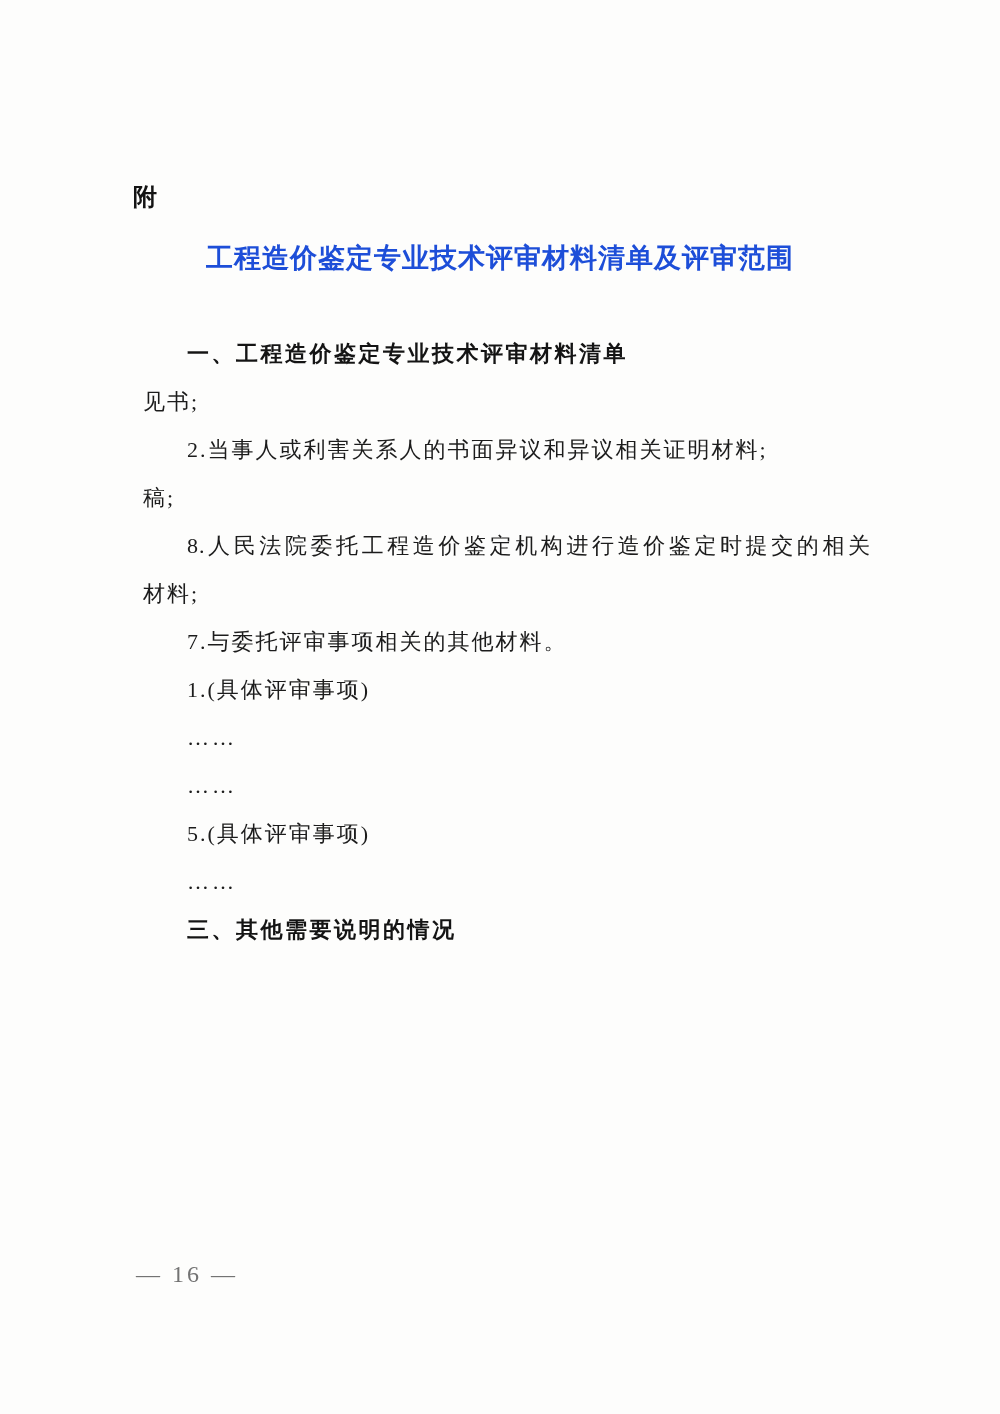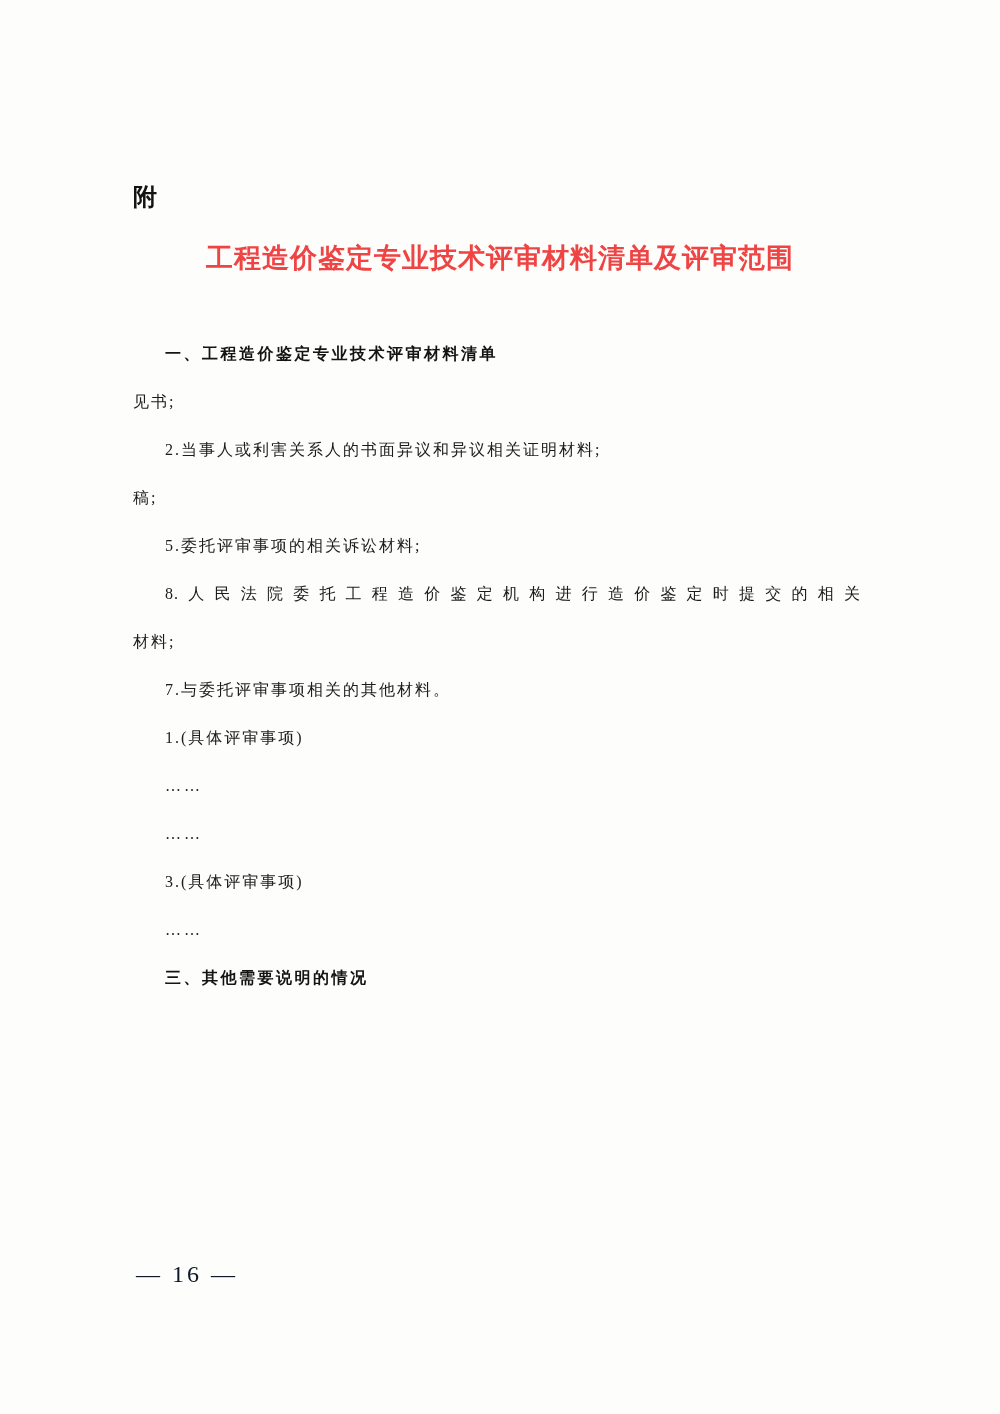--- a/index.html
+++ b/index.html
@@ -28,28 +28,28 @@
   .doc-title {
     position: absolute;
     left: 0;
     top: 240px;
     width: 1000px;
     text-align: center;
     font-size: 27px;
     font-weight: 700;
     letter-spacing: 1px;
     font-family: "Liberation Sans", "DejaVu Sans", sans-serif;
-    color: #ef4444;
+    color: #1d4ed8;
   }
   .body-text {
     position: absolute;
-    left: 133px;
+    left: 143px;
     top: 330px;
     width: 728px;
-    font-size: 16px;
+    font-size: 22px;
     line-height: 48px;
     letter-spacing: 2px;
     color: #1c1c1c;
   }
   .line {
     height: 48px;
     overflow: visible;
   }
   .sec {
     font-weight: 700;
@@ -73,44 +73,43 @@
   .dots {
     text-indent: 2em;
     letter-spacing: 3px;
   }
   .page-footer {
     position: absolute;
     left: 136px;
     top: 1261px;
     font-size: 24px;
     letter-spacing: 3px;
-    color: #0f172a;
+    color: #737373;
   }
 </style>
 </head>
 <body>
 
 <div class="page">
 
   <div class="attach-label">附</div>
 
   <div class="doc-title">工程造价鉴定专业技术评审材料清单及评审范围</div>
 
   <div class="body-text">
     <div class="line sec">一、工程造价鉴定专业技术评审材料清单</div>
     <div class="line cont">见书;</div>
     <div class="line item">2.当事人或利害关系人的书面异议和异议相关证明材料;</div>
     <div class="line cont">稿;</div>
-    <div class="line item">5.委托评审事项的相关诉讼材料;</div>
     <div class="line jstart">8.人民法院委托工程造价鉴定机构进行造价鉴定时提交的相关</div>
     <div class="line cont">材料;</div>
     <div class="line item">7.与委托评审事项相关的其他材料。</div>
     <div class="line item">1.(具体评审事项)</div>
     <div class="line dots">……</div>
     <div class="line dots">……</div>
-    <div class="line item">3.(具体评审事项)</div>
+    <div class="line item">5.(具体评审事项)</div>
     <div class="line dots">……</div>
     <div class="line sec">三、其他需要说明的情况</div>
   </div>
 
   <div class="page-footer">— 16 —</div>
 
 </div>
 
 </body></html>

